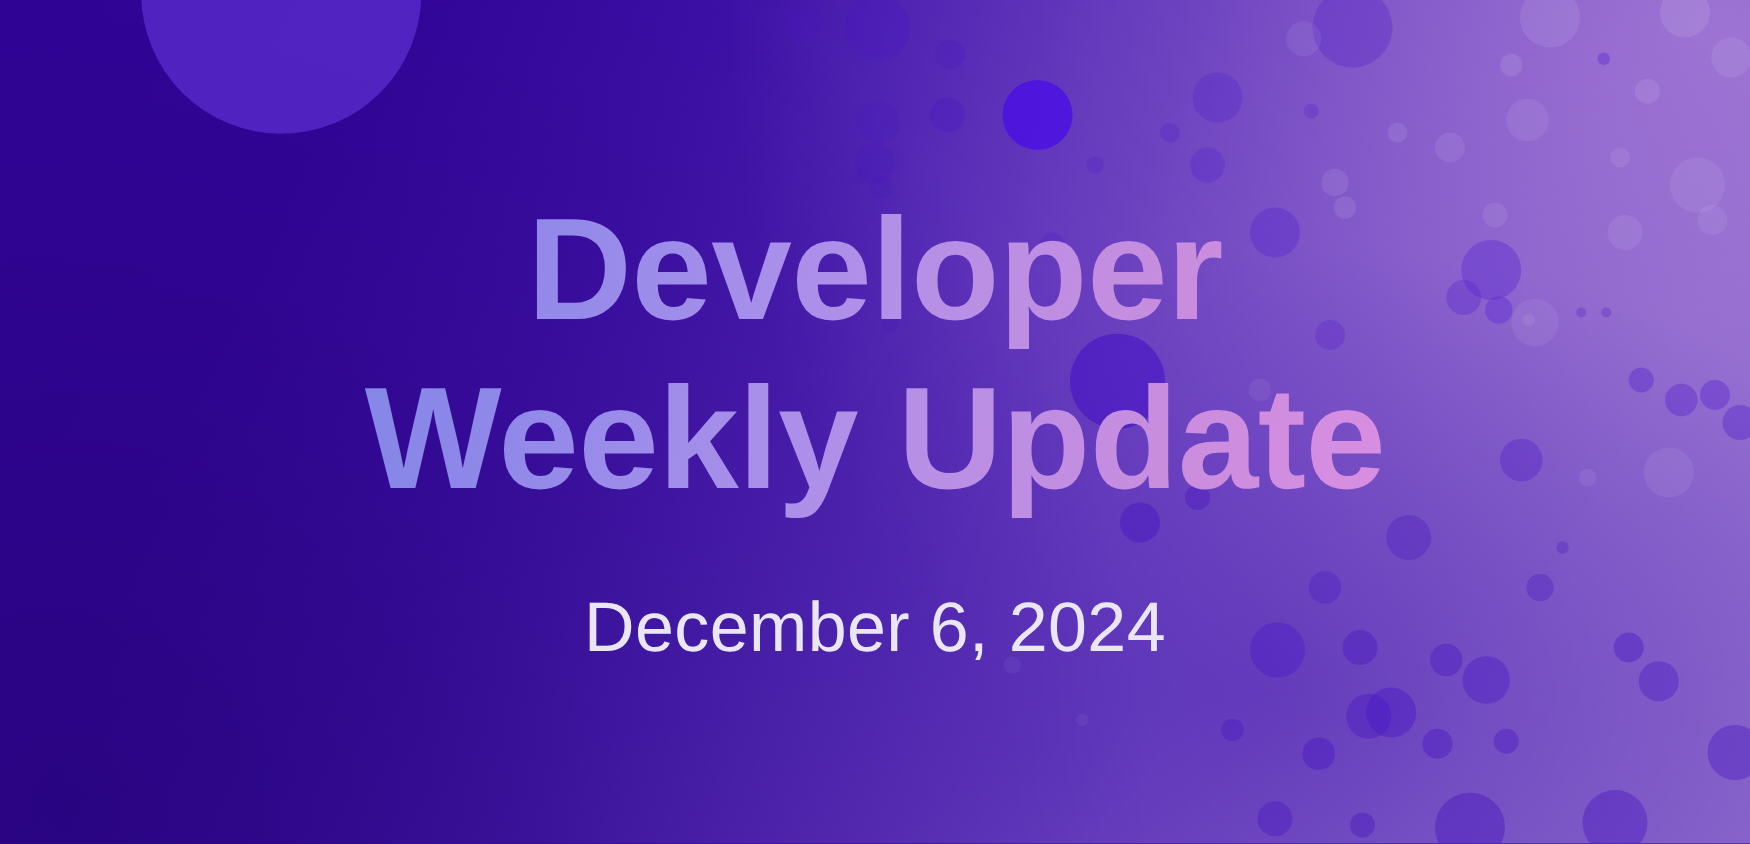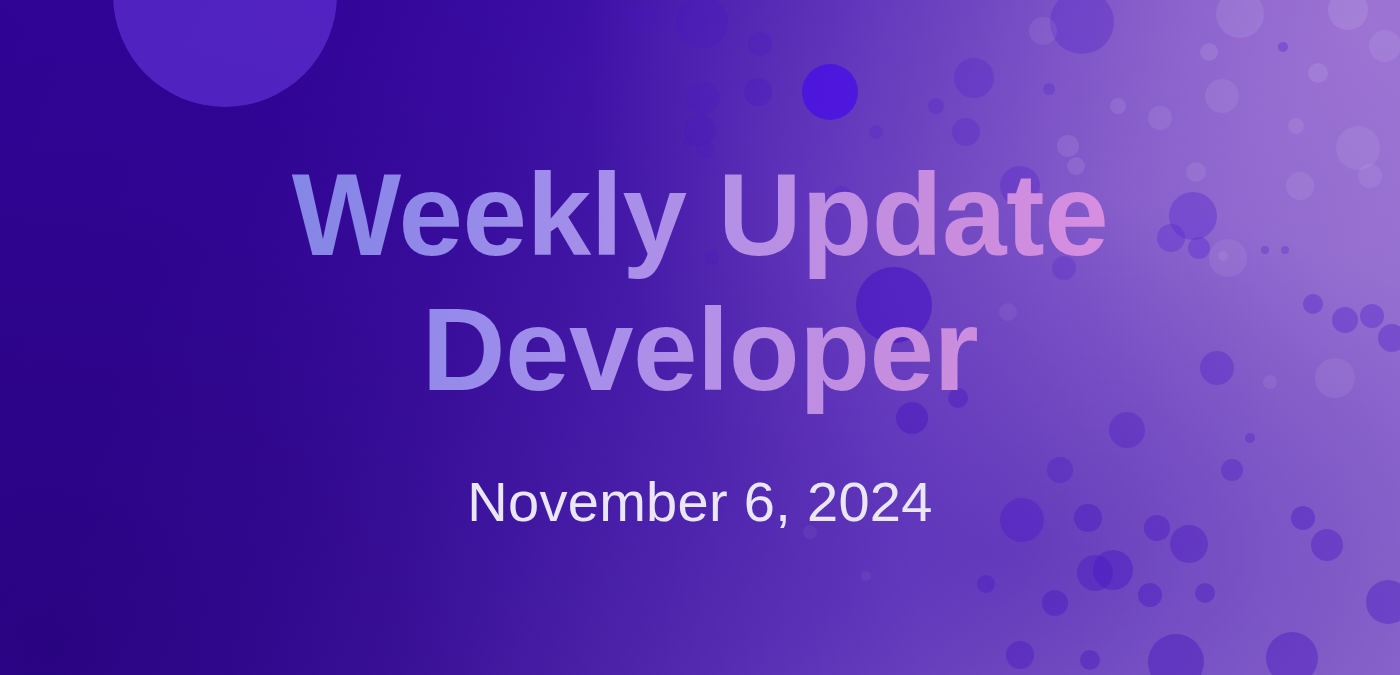--- a/index.html
+++ b/index.html
@@ -195,19 +195,19 @@
       <div class="bubble" style="left: 696px; top: 141px; width: 18px; height: 18px; background: rgba(72, 22, 194, 0.22);"></div>
       <div class="bubble" style="left: 686px; top: 81px; width: 34px; height: 34px; background: rgba(72, 22, 194, 0.22);"></div>
       <div class="bubble" style="left: 705px; top: 251px; width: 14px; height: 14px; background: rgba(70, 20, 190, 0.2);"></div>
       <div class="bubble" style="left: 683px; top: 137px; width: 10px; height: 10px; background: rgba(70, 20, 190, 0.18);"></div>
       <div class="bubble" style="left: 803px; top: 525px; width: 14px; height: 14px; background: rgba(255, 255, 255, 0.05);"></div>
       <div class="bubble" style="left: 861px; top: 571px; width: 10px; height: 10px; background: rgba(255, 255, 255, 0.05);"></div>
     </div>
 
   <div class="content" style="padding-top: 148px;">
     <h1 class="title">
+      <span class="line line-1">Developer</span>
       <span class="line line-2">Weekly Update</span>
-      <span class="line line-1">Developer</span>
     </h1>
-    <p class="date" style="margin-top: 52px;">November 6, 2024</p>
+    <p class="date" style="margin-top: 52px;">December 6, 2024</p>
   </div>
 
 </div>
 
 </body></html>

